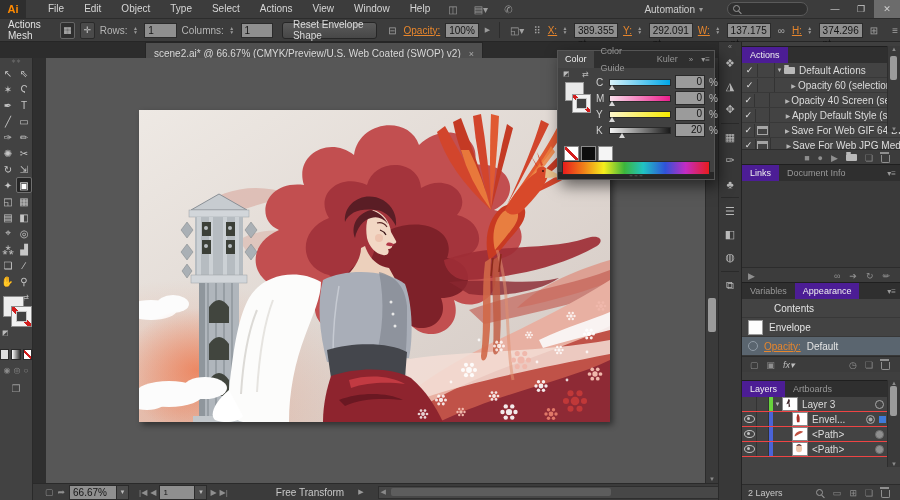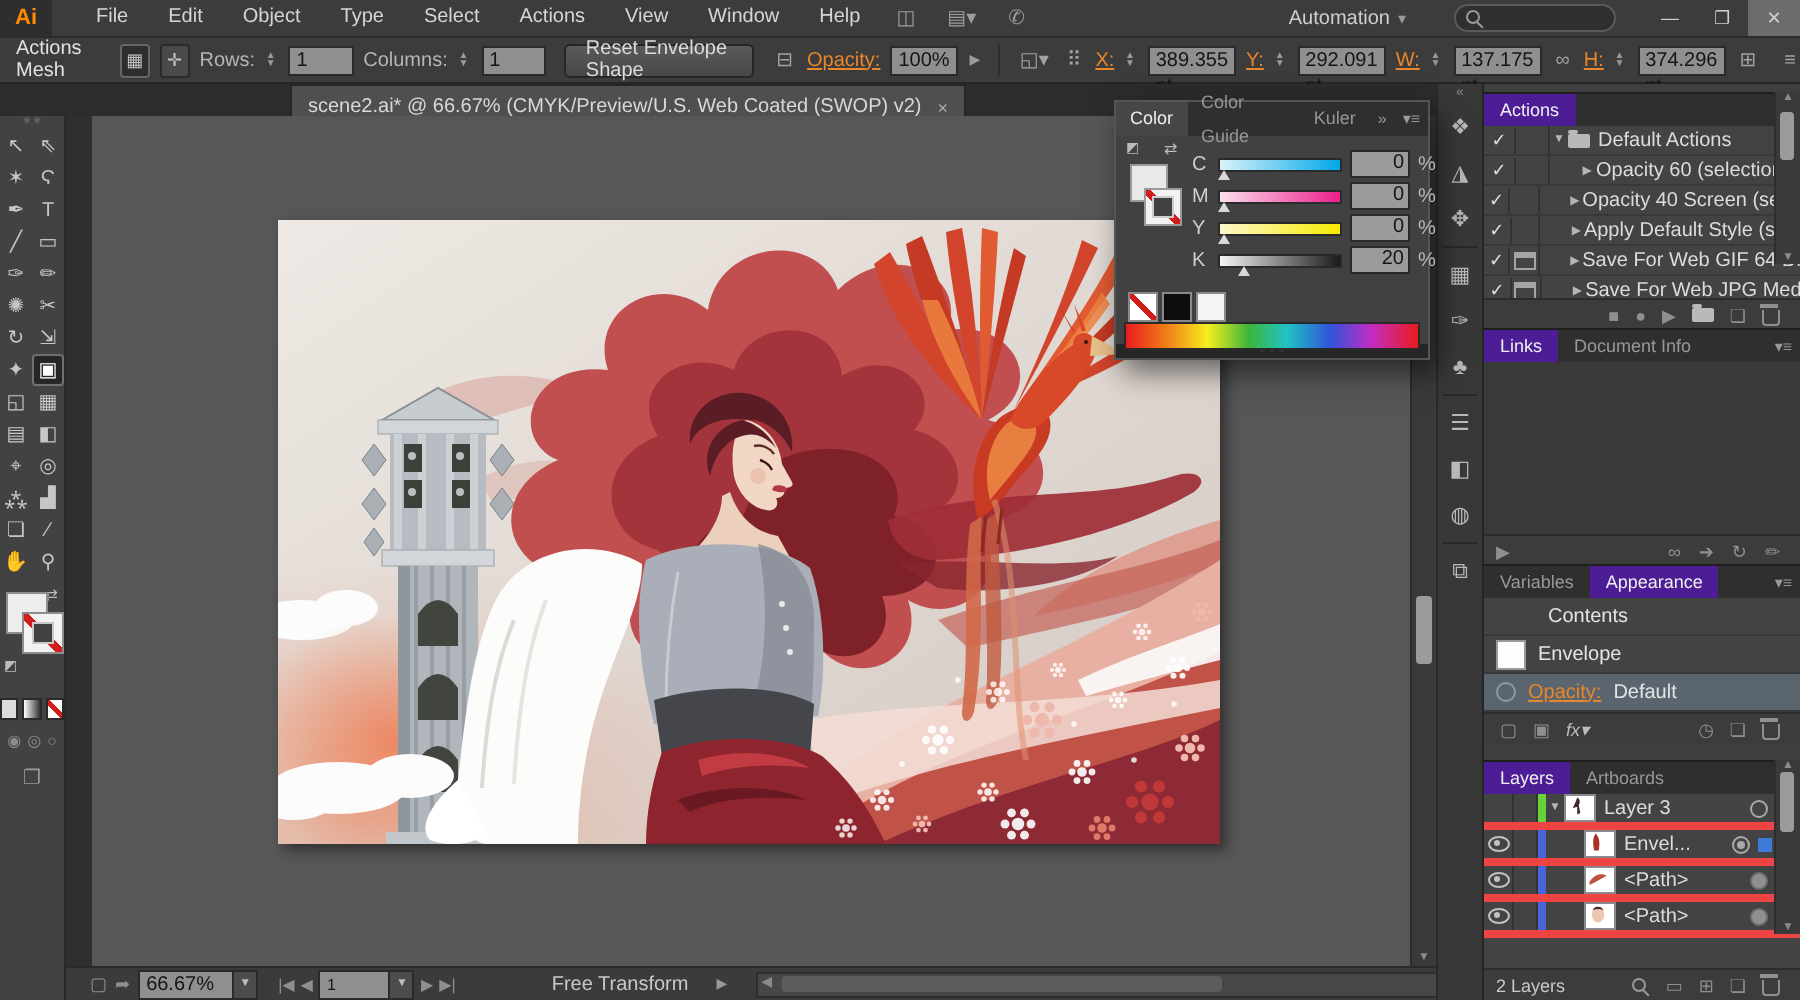--- a/index.html
+++ b/index.html
@@ -172,21 +172,21 @@
   .ap-lab{color:#e4e4e4}
   .ap-ind{margin-left:26px}
   .ap-circ{width:8px;height:8px;border:1px solid #8f9aa5;border-radius:50%}
   .fx{color:#bdbdbd;font-size:9px;font-style:italic}
   .appear .p-btnrow{justify-content:space-between;padding-left:8px}
   .ap-left{display:flex;gap:8px;align-items:center}
   .ap-right{display:flex;gap:8px;align-items:center}
   
   .layers{top:338px;height:120px}
   .ly-rows{position:relative;height:87px;background:#434343;overflow:hidden}
-  .ly-row{display:flex;align-items:center;height:14px;border-bottom:4px solid #ef4444;position:relative}
+  .ly-row{display:flex;align-items:center;height:14px;border-bottom:1px solid #ef4444;position:relative}
   .ly-eye{width:14px;height:100%;border-right:1px solid #333;display:flex;align-items:center;justify-content:center}
   .eye{width:9px;height:6px;border:1px solid #c2c2c2;border-radius:50%;position:relative;display:inline-block}
   .eye::after{content:"";position:absolute;left:2.5px;top:1px;width:3px;height:3px;background:#c2c2c2;border-radius:50%}
   .eye.dim{opacity:.35}
   .ly-lock{width:11px;height:100%;border-right:1px solid #333}
   .ly-bar{width:4px;height:100%}
   .bar-green{background:#67d33c}
   .bar-blue{background:#4a63d8}
   .ly-arrow{color:#b5b5b5;font-size:6px;width:9px;text-align:center}
   .ly-thumb{width:14px;height:12px;background:#fff;border:1px solid #8a8a8a;margin-right:4px;overflow:hidden}

